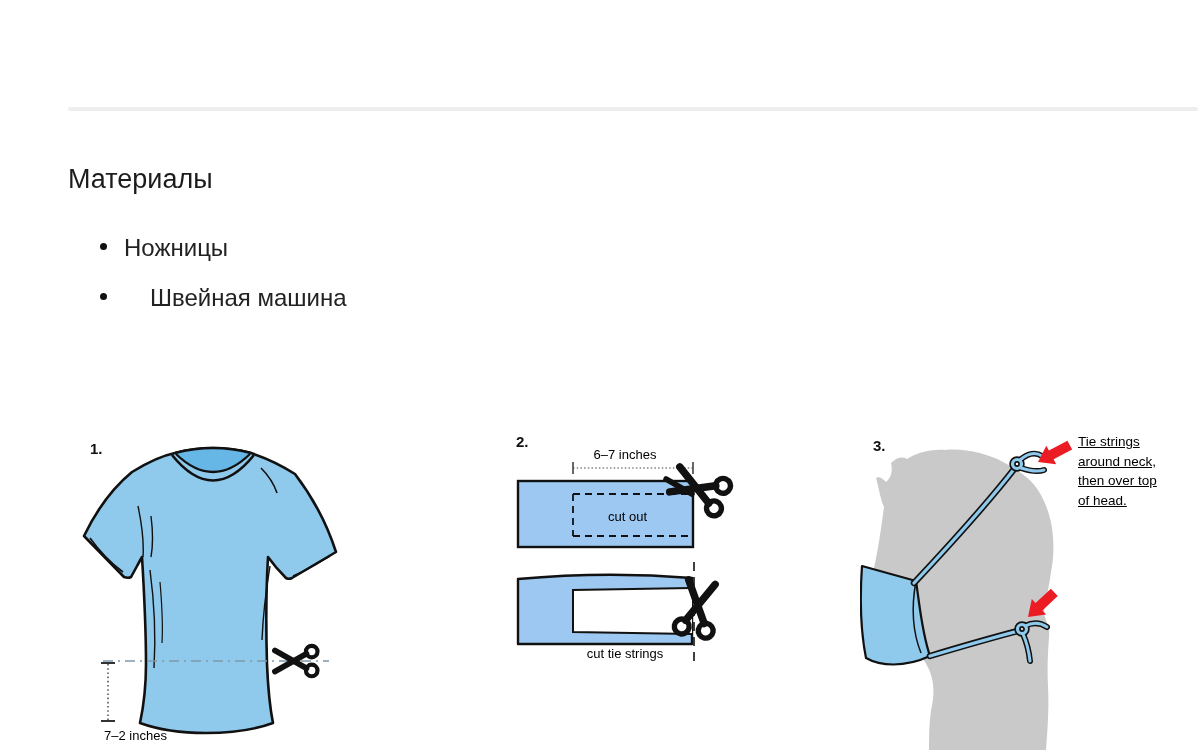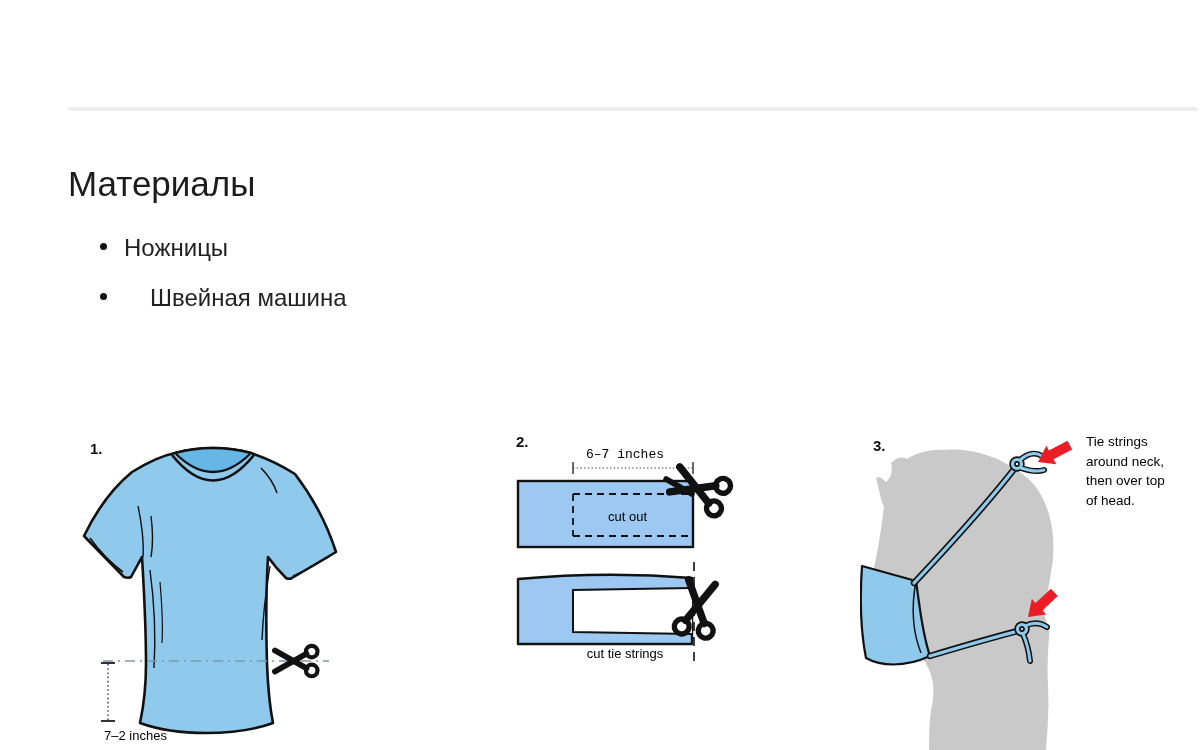--- a/index.html
+++ b/index.html
@@ -2,21 +2,21 @@
 <html><head>
 <meta charset="utf-8">
 <style>
   html,body { margin:0; padding:0; background:#fff; }
   .page {
     position:relative; width:1200px; height:750px; background:#ffffff;
     font-family:"Liberation Sans","DejaVu Sans",sans-serif; color:#1a1a1a; overflow:hidden;
   }
   .title { position:absolute; left:95px; top:40px; margin:0; font-size:37px; font-weight:700; letter-spacing:-0.5px; color:#161616; }
   .divider { position:absolute; left:68px; top:107px; width:1130px; height:4px; background:#eeeeee; border-radius:2px; }
-  .sec { position:absolute; margin:0; font-size:35px; font-weight:400; color:#1c1c1c; letter-spacing:0; }
+  .sec { position:absolute; margin:0; font-size:27px; font-weight:400; color:#1c1c1c; letter-spacing:0; }
   .bullet { position:absolute; left:100px; width:7px; height:7px; border-radius:50%; background:#111; }
   .li { position:absolute; left:124px; font-size:24px; color:#222; }
   .fig { position:absolute; }
   .fig svg { position:absolute; left:0; top:0; }
   .step-num { position:absolute; font-size:15px; font-weight:700; color:#111; }
   .small-label { position:absolute; font-size:13px; color:#000; }
   .center { text-align:center; }
   .note { white-space:pre-line; line-height:19.5px; font-size:13.5px; }
 </style>
 </head>
@@ -112,21 +112,21 @@
       <use href="#sc" transform="translate(196,60) rotate(22) scale(1.35)"></use>
 
       <path d="M13,149 Q100,141 187,148 L187,214 L13,214 Z" fill="#9CC8F2" stroke="#111" stroke-width="2.4" stroke-linejoin="round"></path>
       <path d="M68,160 L187,158 L187,204 L68,202 Z" fill="#ffffff"></path>
       <path d="M187,158 L68,160 L68,202 L187,204" fill="none" stroke="#111" stroke-width="2"></path>
 
       <line x1="189" y1="132" x2="189" y2="231" stroke="#111" stroke-width="1.6" stroke-dasharray="9 6"></line>
       <use href="#sc" transform="translate(192,180) rotate(100) scale(1.35)"></use>
     </svg>
     <div class="step-num" style="left:11px; top:3px;">2.</div>
-    <div class="small-label center" style="left:60px; top:17px; width:120px;font-family:Liberation Mono, monospace;">6–7 inches</div>
+    <div class="small-label center" style="left:60px; top:17px; width:120px;">6–7 inches</div>
     <div class="small-label center" style="left:62px; top:79px; width:121px;">cut out</div>
     <div class="small-label center" style="left:62px; top:172px; width:116px;margin-top:44px;">cut tie strings</div>
   </div>
 
   <div class="fig" style="left:860px; top:430px; width:340px; height:320px;">
     <svg width="340" height="320" viewBox="0 0 340 320">
 
       <path d="M 85,20
         C 105,18 128,24 143,32
         C 158,40 170,48 178,60
@@ -169,19 +169,19 @@
           <path d="M 165,196 C 173,192 181,193 187,197 M 163,204 C 167,213 169,222 170,231" fill="none" stroke="#111" stroke-width="6" stroke-linecap="round"></path>
           <circle cx="162" cy="199" r="4.5" fill="none" stroke="#8FC9EB" stroke-width="3.2"></circle>
           <path d="M 165,196 C 173,192 181,193 187,197 M 163,204 C 167,213 169,222 170,231" fill="none" stroke="#8FC9EB" stroke-width="3" stroke-linecap="round"></path>
         </g>
       </g>
 
       <use href="#arr" transform="translate(178,32) rotate(152)"></use>
       <use href="#arr" transform="translate(168,187) rotate(137)"></use>
     </svg>
     <div class="step-num" style="left:13px; top:7px;">3.</div>
-    <div class="small-label note" style="left:226px; top:2px; width:114px;">Tie strings
+    <div class="small-label note" style="left:218px; top:2px; width:114px;text-decoration:underline;">Tie strings
 around neck,
 then over top
 of head.</div>
   </div>
 
 </div>
 
 </body></html>

